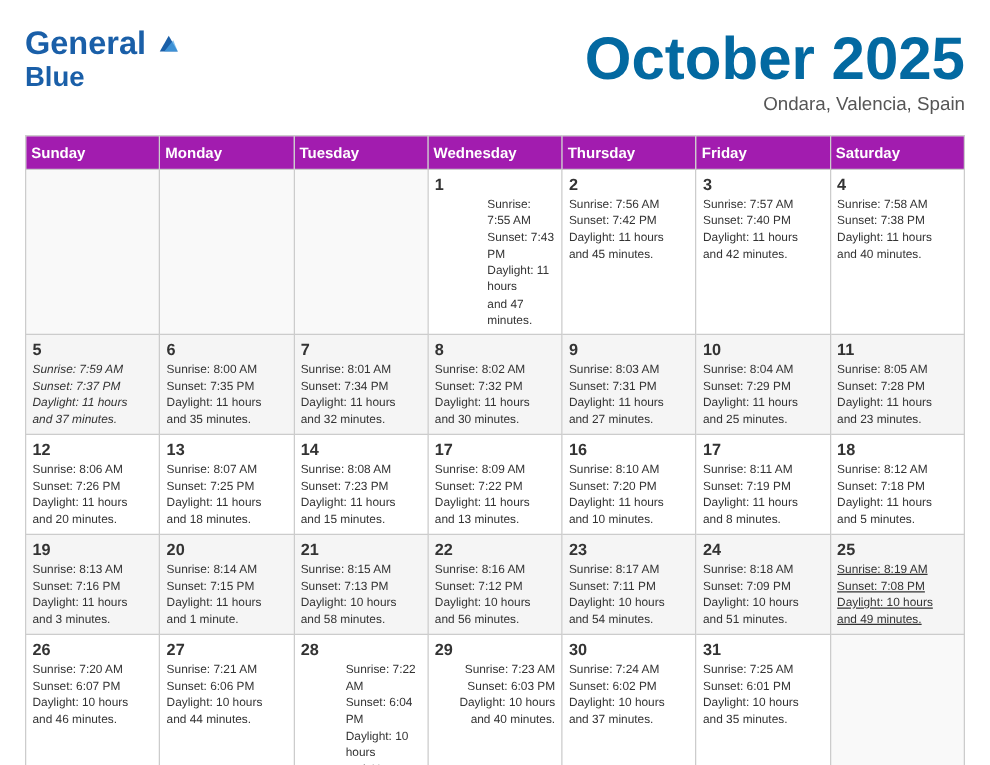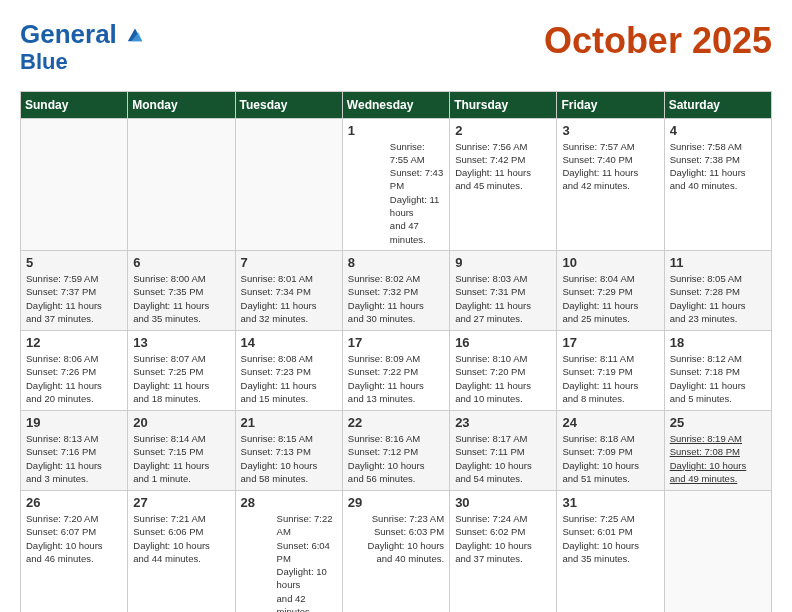--- a/index.html
+++ b/index.html
@@ -31,35 +31,35 @@
     }
     .logo-icon {
       width: 18px;
       height: 18px;
       margin-left: 2px;
     }
     .title-block {
       text-align: right;
     }
     .month-title {
-      font-size: 36px;
+      font-size: 48px;
       font-weight: bold;
-      color: #c2410c;
+      color: #0369a1;
     }
     .location {
       font-size: 15px;
       color: #555;
     }
     table {
       width: 100%;
       border-collapse: collapse;
       table-layout: fixed;
     }
     thead tr th {
-      background-color: #14532d;
+      background-color: #a21caf;
       color: #fff;
       font-size: 12px;
       font-weight: bold;
       padding: 6px 4px;
       text-align: left;
       border: 1px solid #ccc;
     }
     tbody tr td {
       border: 1px solid #ccc;
       vertical-align: top;
@@ -101,20 +101,21 @@
           </svg>
         </span>
       </div>
       <div style="display:flex;align-items:center;">
         <span style="font-size:22px;font-weight:bold;color:#1a5fa8;">Blue</span>
       </div>
     </div>
   </div>
   <div class="title-block">
     <div class="month-title">October 2025</div>
+    <div class="location">Ondara, Valencia, Spain</div>
   </div>
 </div>
 
 <table>
   <thead>
     <tr id="weekday-header">
         <th>Sunday</th>
         <th>Monday</th>
         <th>Tuesday</th>
         <th>Wednesday</th>
@@ -153,21 +154,21 @@
           <div class="day-num">4</div>
           <div class="day-info" style="white-space: pre-line;">Sunrise: 7:58 AM
 Sunset: 7:38 PM
 Daylight: 11 hours
 and 40 minutes.</div>
         </td>
       </tr>
       <tr>
         <td>
           <div class="day-num">5</div>
-          <div class="day-info" style="white-space: pre-line;">Sunrise: 7:59 AM
+          <div class="day-info" style="white-space: pre-line; font-style: italic;">Sunrise: 7:59 AM
 Sunset: 7:37 PM
 Daylight: 11 hours
 and 37 minutes.</div>
         </td>
         <td>
           <div class="day-num">6</div>
           <div class="day-info" style="white-space: pre-line;">Sunrise: 8:00 AM
 Sunset: 7:35 PM
 Daylight: 11 hours
 and 35 minutes.</div>

